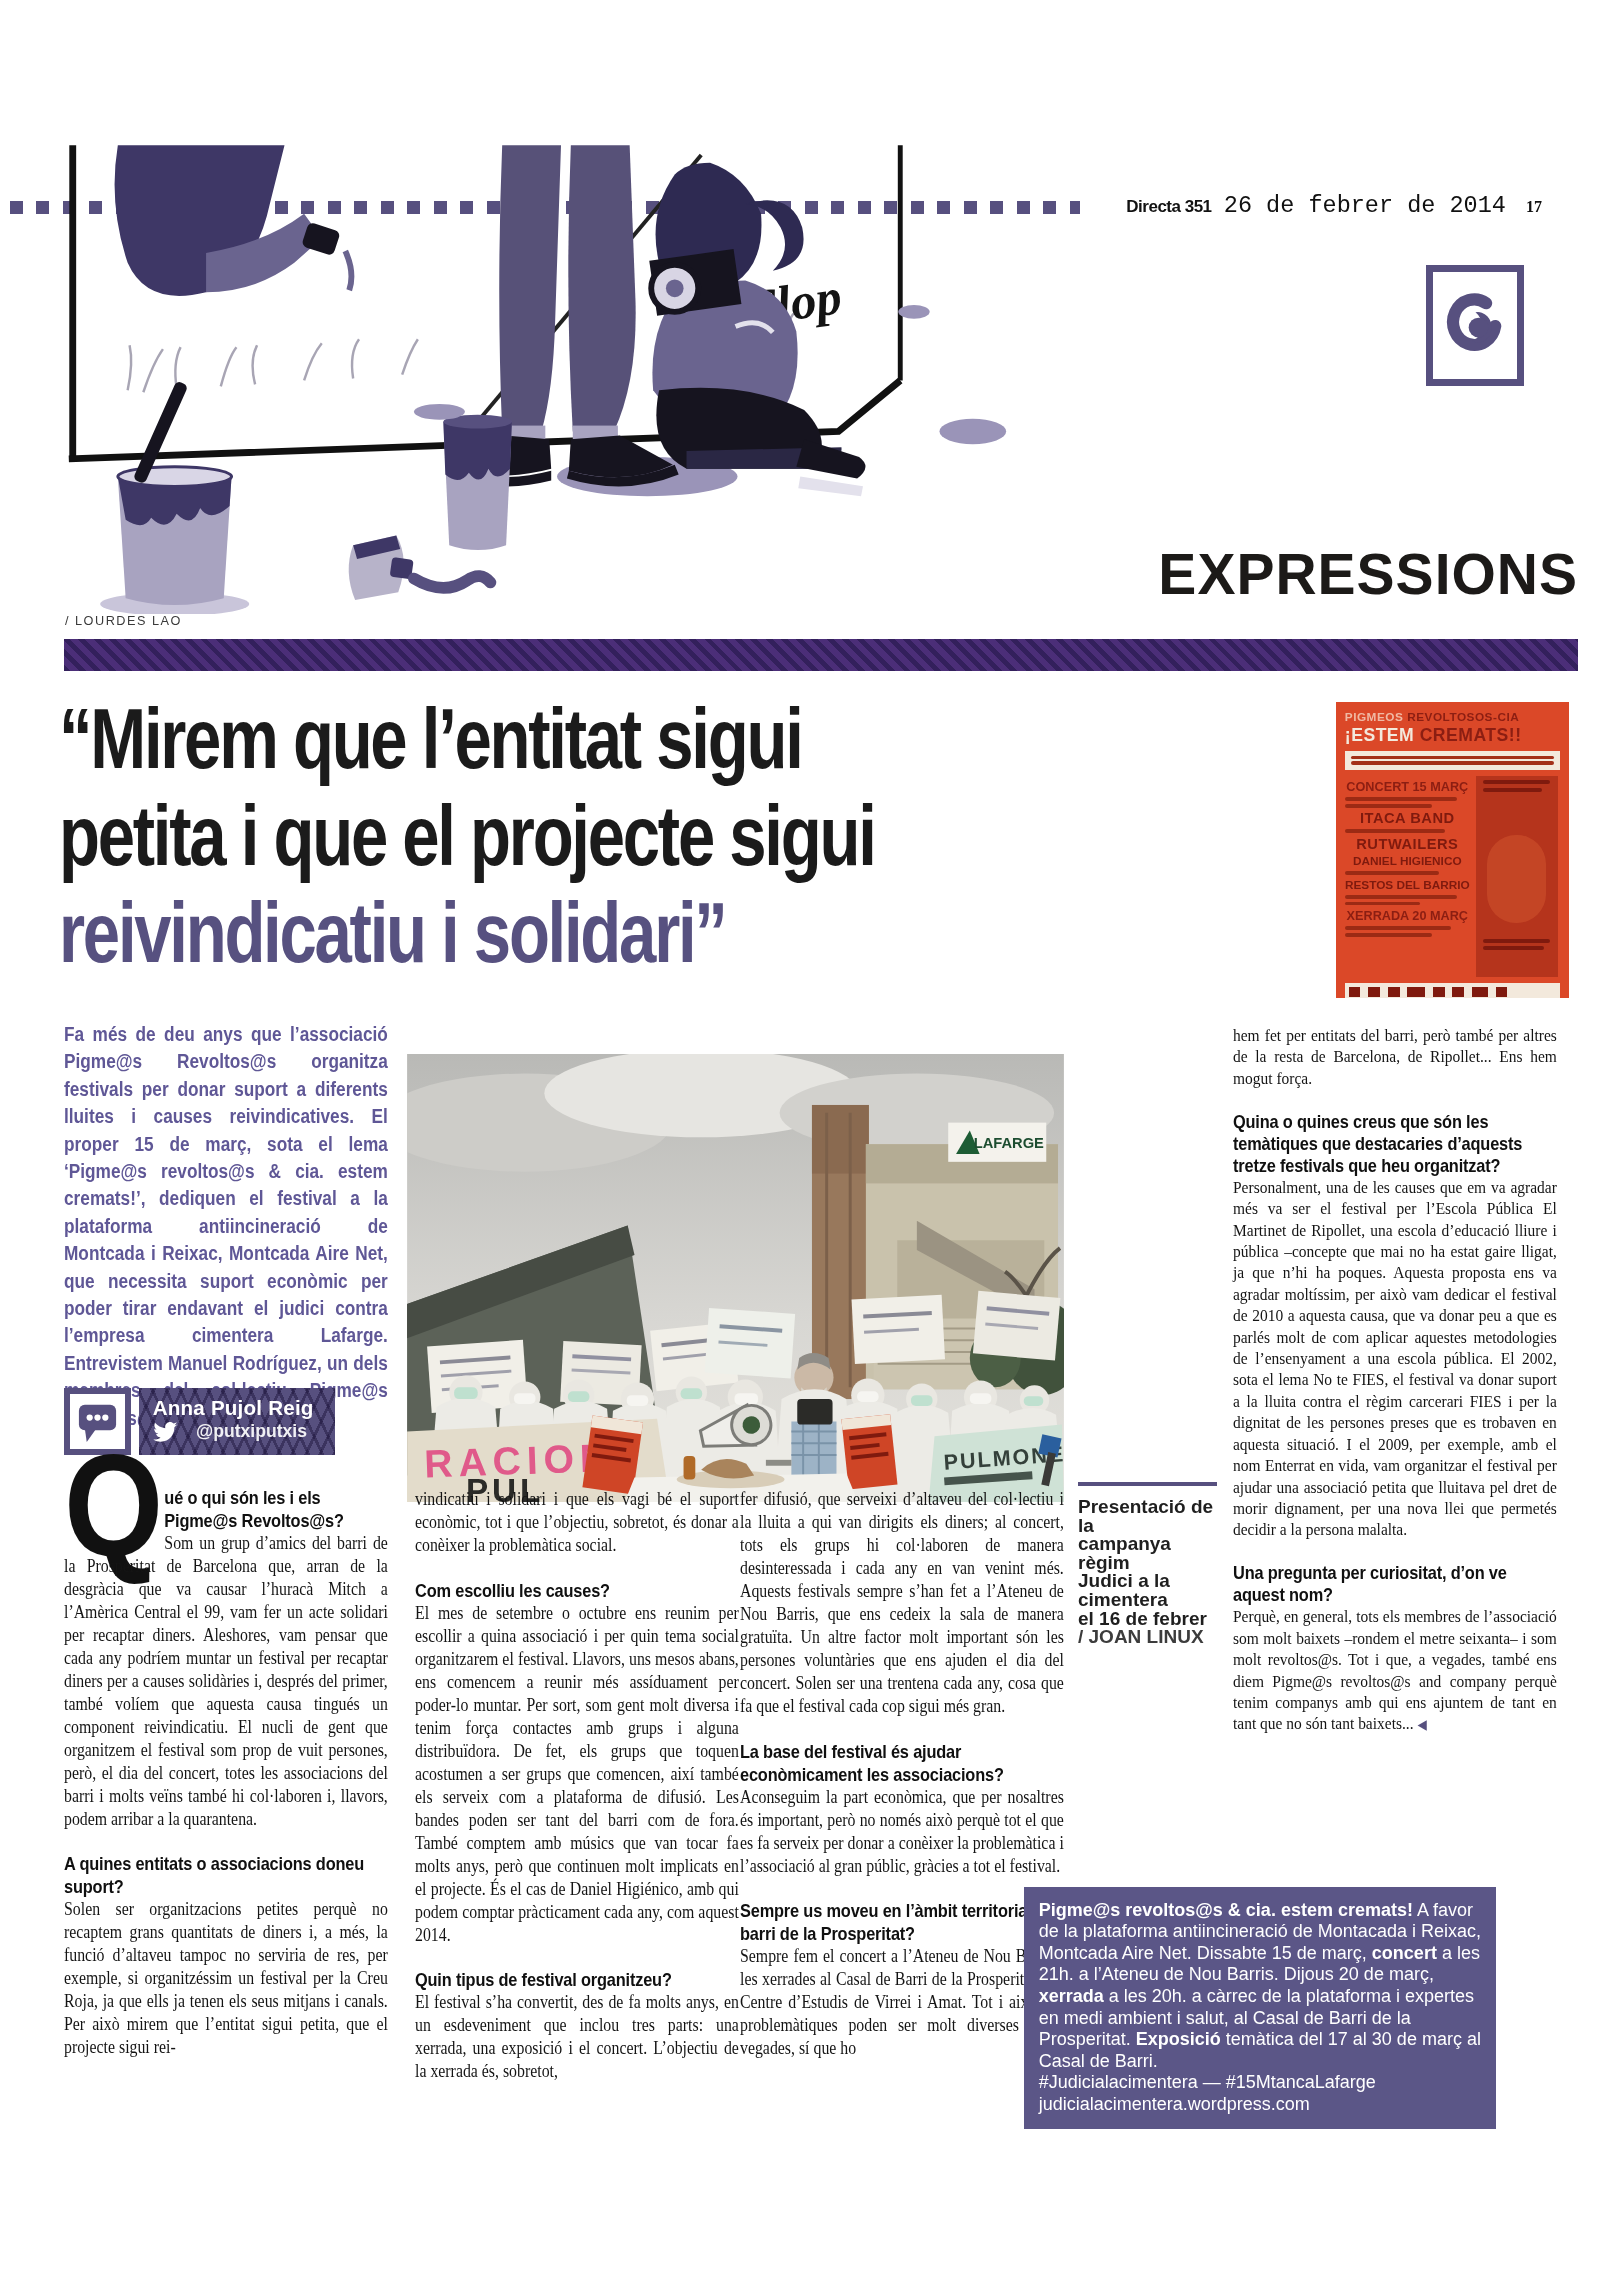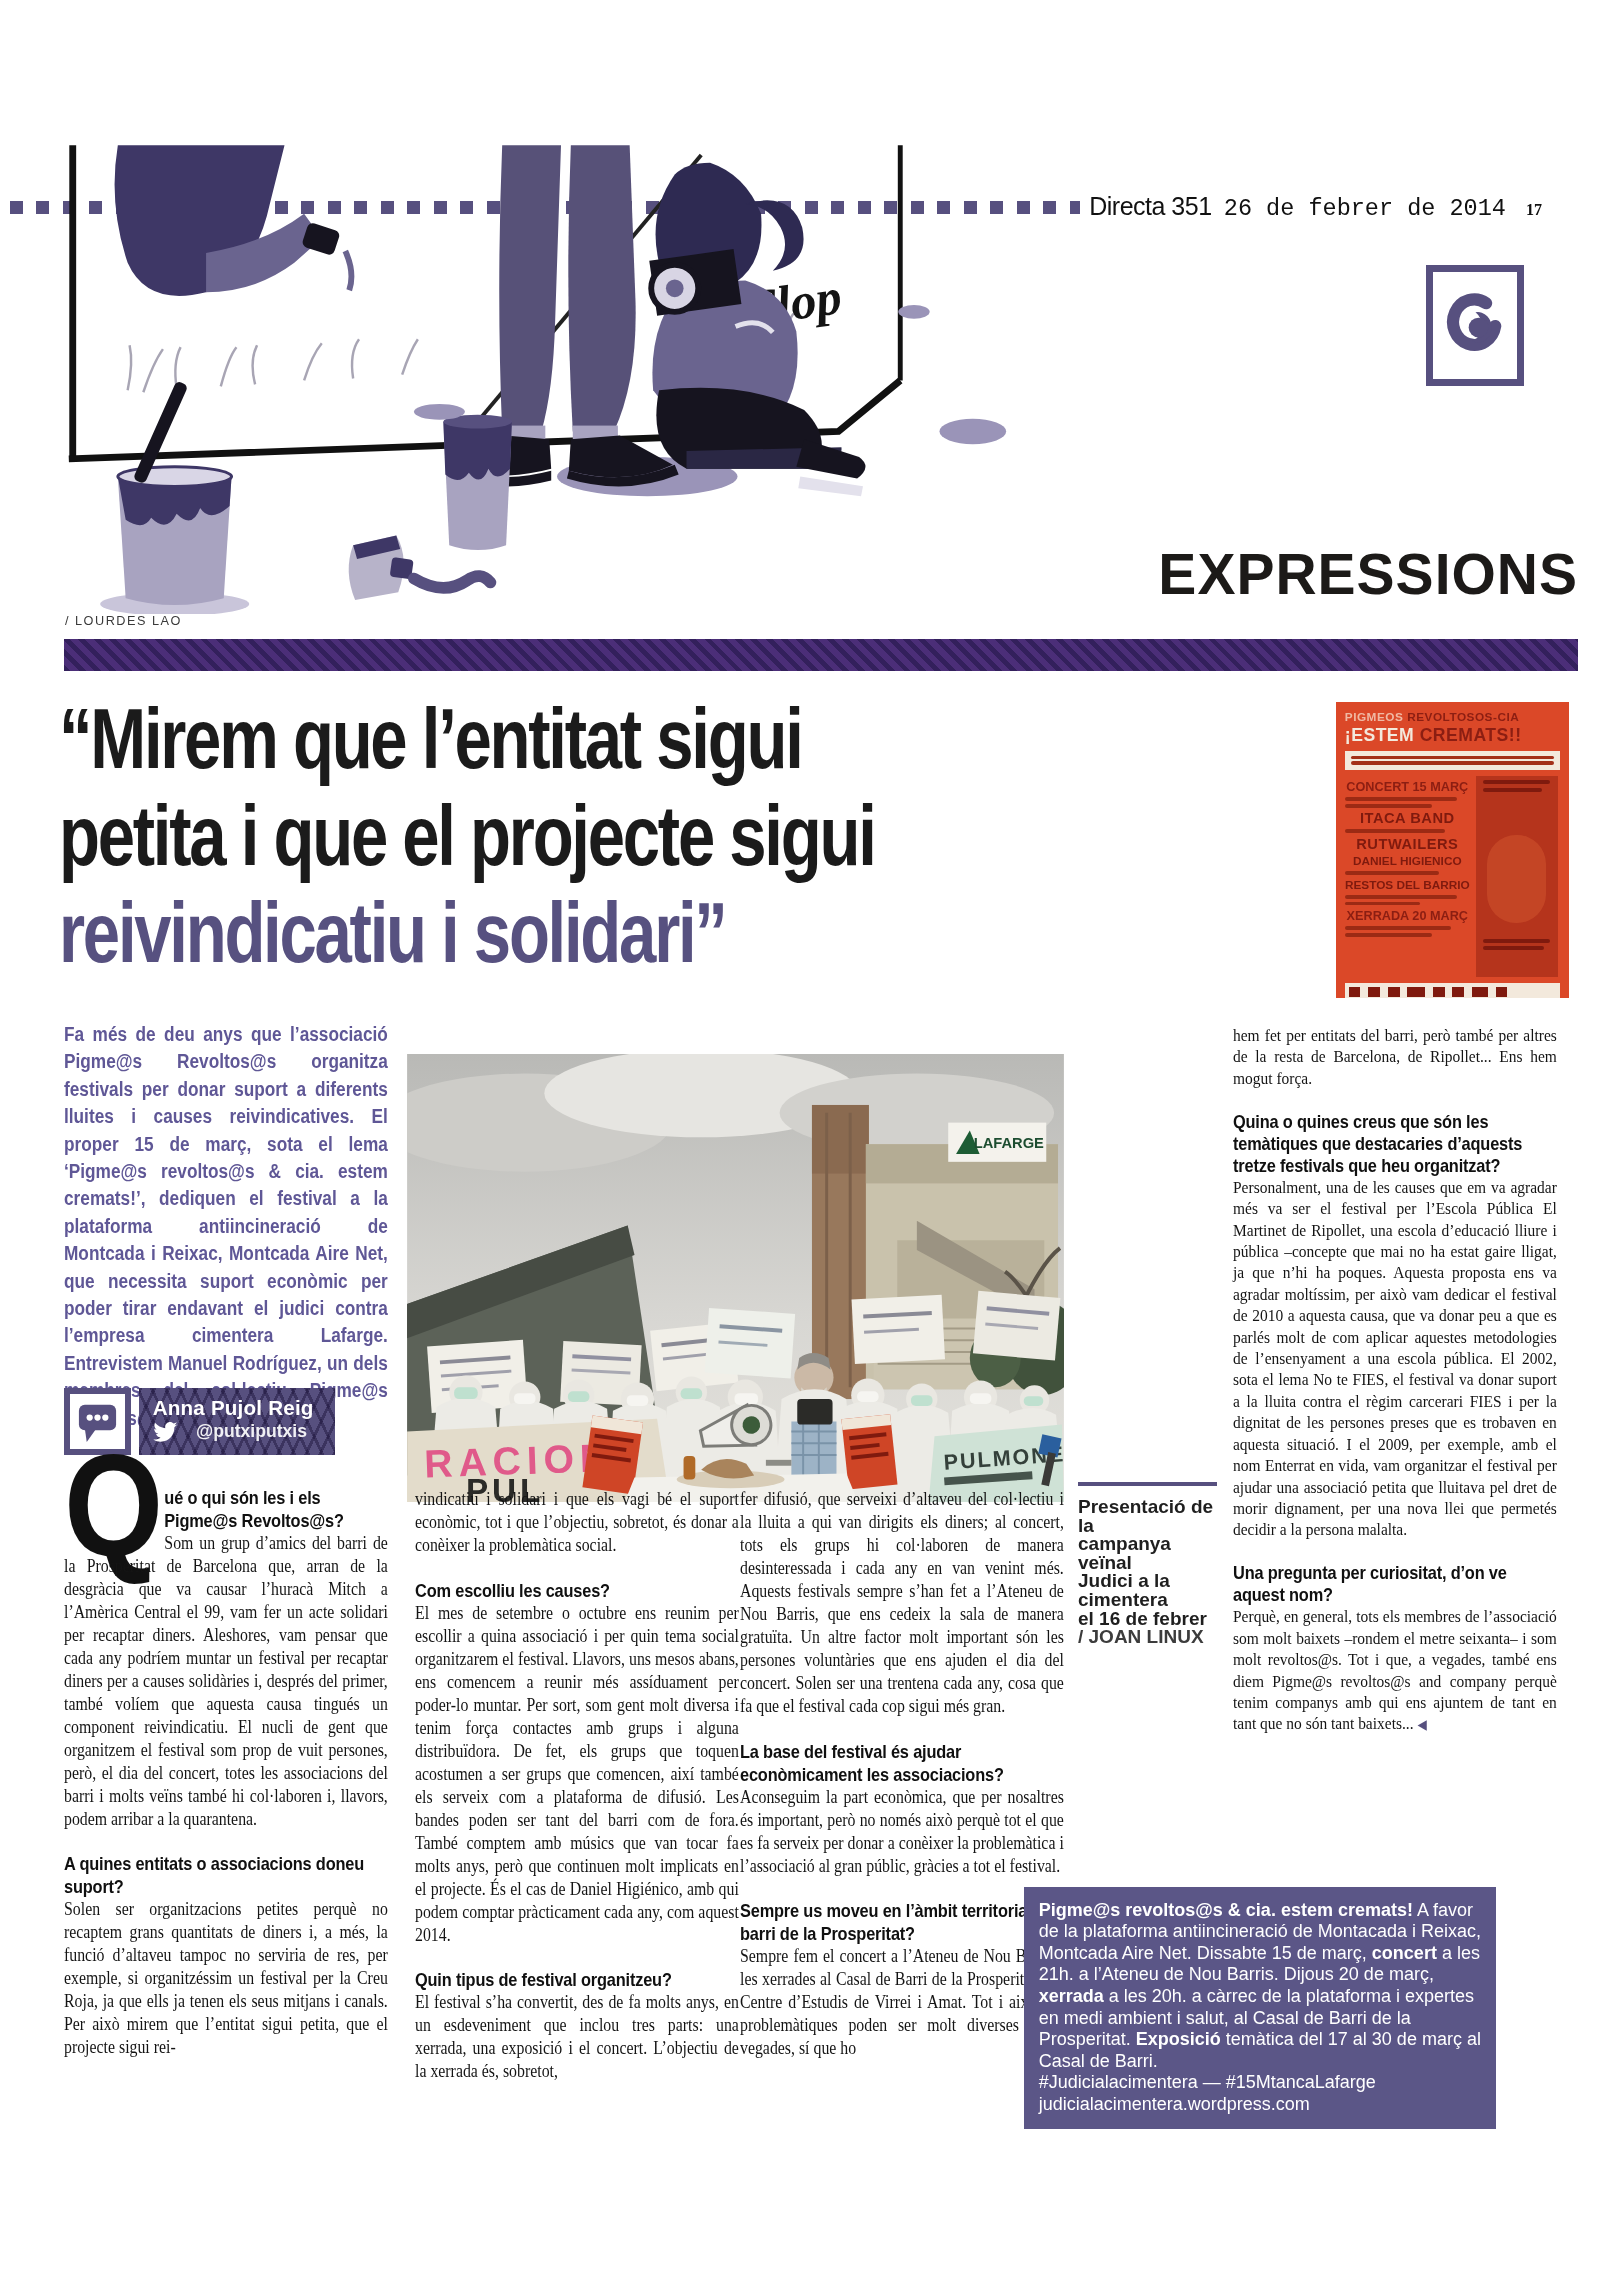--- a/index.html
+++ b/index.html
@@ -4,21 +4,21 @@
 <style>
   html,body{margin:0;padding:0;background:#e8e8e8;}
   *{box-sizing:border-box;}
   #page{position:relative;width:1620px;height:2293px;background:#fff;margin:0 auto;
         font-family:"Liberation Sans",sans-serif;color:#141414;overflow:hidden;}
 
   
   .dotstrip{position:absolute;left:9.8px;top:201px;width:1070px;height:12.7px;
     background:repeating-linear-gradient(90deg,#57507f 0 12.7px,transparent 12.7px 26.5px);}
   .masthead{position:absolute;top:192px;right:78px;white-space:nowrap;}
-  .masthead .mh-brand{font-weight:400;font-size:25px;letter-spacing:-0.5px;color:#111;}
+  .masthead .mh-brand{font-weight:700;font-size:17px;letter-spacing:-0.5px;color:#111;}
   .masthead .mh-date{font-family:Liberation Mono, monospace;font-size:23.5px;color:#111;margin-left:7.8px;}
   .masthead .mh-page{font-family:"Liberation Serif",serif;font-weight:700;font-size:16px;color:#111;margin-left:15.7px;}
   .logo-box{position:absolute;left:1426px;top:265px;width:98px;height:121px;
     border:7.8px solid #57507f;background:#fff;display:flex;align-items:center;justify-content:center;}
 
   
   .illo{position:absolute;left:59px;top:145px;width:1005px;height:469px;}
   .illo-credit{position:absolute;left:65px;top:614px;font-size:12.7px;letter-spacing:1.5px;color:#3a3a3a;}
 
   .section-title{position:absolute;right:42px;top:541px;font-size:57px;font-weight:800;
@@ -466,21 +466,21 @@
         <path d="M300,424 q20,-18 46,-6 l8,12 q-30,8 -54,-6 z" fill="#a9845c"></path>
         <rect x="282" y="410" width="12" height="24" rx="4" fill="#b06a28"></rect>
         <rect x="366" y="414" width="26" height="6" fill="#8c8c86"></rect>
       </g>
     </svg>
   </div>
 
   <div class="cap-rule"></div>
   <div class="caption">
     <div>Presentació de la</div>
-    <div>campanya veïnal</div>
+    <div>campanya règim</div>
     <div>Judici a la cimentera</div>
     <div>el 16 de febrer</div>
     <div class="cap-credit">/ JOAN LINUX</div>
   </div>
 
   <div class="col" id="col1">
     <span class="dropcap">Q</span>
     <div class="qh">ué o qui són les i els Pigme@s Revoltos@s?</div>
     <p class="bt">Som un grup d’amics del barri de la Prosperitat de Barcelona que, arran de la desgràcia que va causar l’huracà Mitch a l’Amèrica Central el 99, vam fer un acte solidari per recaptar diners. Aleshores, vam pensar que cada any podríem muntar un festival per recaptar diners per a causes solidàries i, després del primer, també volíem que aquesta causa tingués un component reivindicatiu. El nucli de gent que organitzem el festival som prop de vuit persones, però, el dia del concert, totes les associacions del barri i molts veïns també hi col·laboren i, llavors, podem arribar a la quarantena.</p>
     <div class="qh">A quines entitats o associacions doneu suport?</div>

